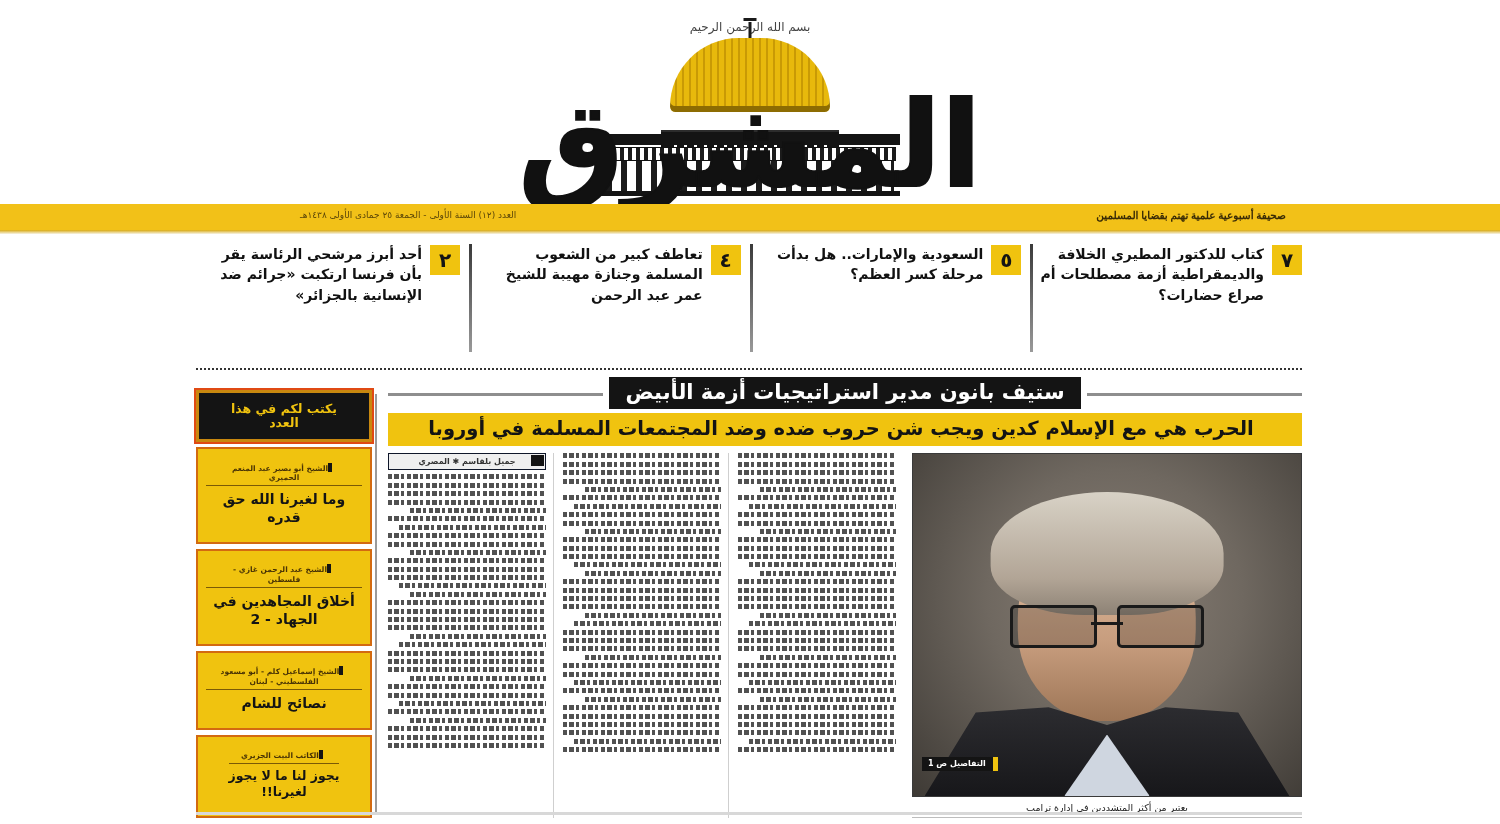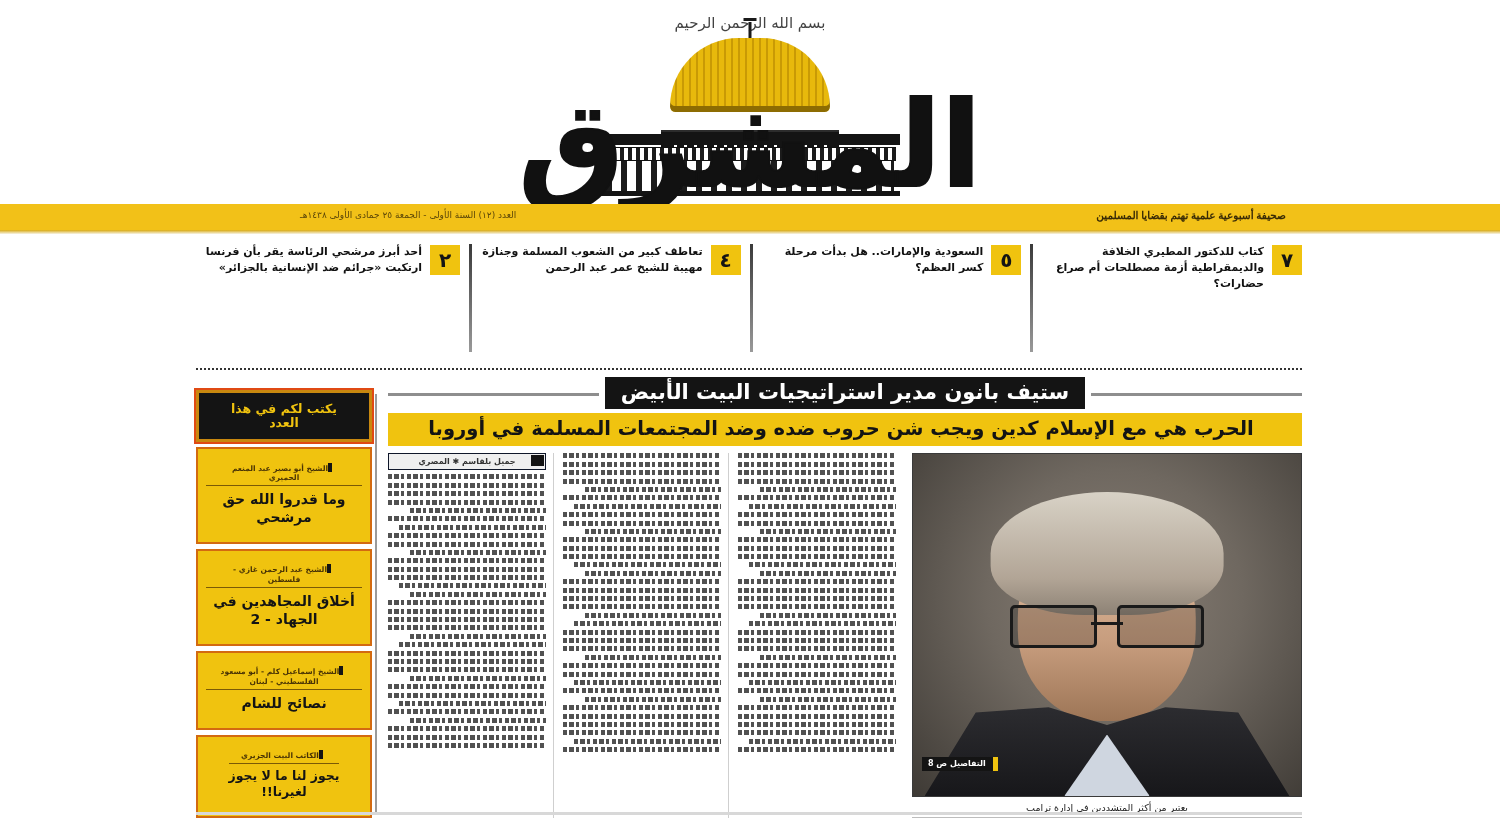--- a/index.html
+++ b/index.html
@@ -16,22 +16,22 @@
   
   .masthead{
     position:absolute;left:0;top:0;width:1500px;height:205px;
     background:#ffffff;
   }
   .logo-wrap{
     position:absolute;left:50%;top:4px;transform:translateX(-50%);
     width:420px;height:200px;
   }
   .bism{
-    position:absolute;left:50%;top:10px;transform:translateX(-50%);
-    font-size:15px;color:#222;letter-spacing:1px;opacity:.85;
+    position:absolute;left:50%;top:16px;transform:translateX(-50%);
+    font-size:12px;color:#222;letter-spacing:1px;opacity:.85;
     white-space:nowrap;
   }
   .dome{
     position:absolute;left:50%;top:34px;transform:translateX(-50%);
     width:176px;height:96px;
   }
   .dome .spire{
     position:absolute;left:50%;top:-16px;transform:translateX(-50%);
     width:3px;height:20px;background:#1a1a1a;
   }
@@ -119,21 +119,21 @@
     background:linear-gradient(#3a3a3a,#9a9a9a);
   }
   .idx .num{
     flex:0 0 30px;height:30px;background:#f0c30f;
     color:#141414;font-size:20px;font-weight:bold;
     display:flex;align-items:center;justify-content:center;
     margin-left:8px;margin-top:1px;
   }
   .idx .txt{
     flex:1 1 auto;text-align:right;
-    font-size:11px;font-weight:bold;line-height:1.45;color:#111;
+    font-size:14px;font-weight:bold;line-height:1.45;color:#111;
   }
 
   .index-rule{
     position:absolute;left:196px;top:368px;width:1106px;height:0;
     border-top:2px dotted #333;
   }
 
   
   .content{
     position:absolute;left:196px;top:376px;width:1106px;height:442px;
@@ -362,41 +362,41 @@
 
   </div>
   <div class="index-rule"></div>
 
   <div class="content">
 
     <div class="article">
 
       <div class="kicker-row">
         <div class="line"></div>
-        <div class="kicker">ستيف بانون مدير استراتيجيات البيت الأبيض</div>
+        <div class="kicker">ستيف بانون مدير استراتيجيات أزمة الأبيض</div>
         <div class="line"></div>
       </div>
 
       <div class="subhead">الحرب هي مع الإسلام كدين ويجب شن حروب ضده وضد المجتمعات المسلمة في أوروبا</div>
 
       <div class="cols">
 
         <div class="photo-col">
           <div class="photo-wrap">
             <div class="photo">
               <div class="bg"></div>
               <div class="face"></div>
               <div class="hair"></div>
               <div class="glasses">
                   <span></span>
                 </div>
               <div class="suit"></div>
               <div class="shirt"></div>
             </div>
-            <div class="detail-tag">التفاصيل ص 8</div>
+            <div class="detail-tag">التفاصيل ص 1</div>
           </div>
           <div class="caption">يعتبر من أكثر المتشددين في إدارة ترامب</div>
         </div>
 
         <div class="col-text first">
           <div class="fakelines">
             <i></i>
               <i></i>
               <i></i>
               <i></i>
@@ -526,21 +526,21 @@
     <div class="sidebar">
 
       <div class="sb-head">
         <span>يكتب لكم في هذا العدد</span>
       </div>
 
       <div class="sb-item">
         <div class="byline">
           <span class="bar"></span><span>الشيخ أبو بصير عبد المنعم الحميري</span>
         </div>
-        <div class="sb-title">وما قدروا الله حق مرشحي</div>
+        <div class="sb-title">وما لغيرنا الله حق قدره</div>
       </div>
 
       <div class="sb-item">
         <div class="byline">
           <span class="bar"></span><span>الشيخ عبد الرحمن غازي - فلسطين</span>
         </div>
         <div class="sb-title">أخلاق المجاهدين في الجهاد - 2</div>
       </div>
 
       <div class="sb-item">

